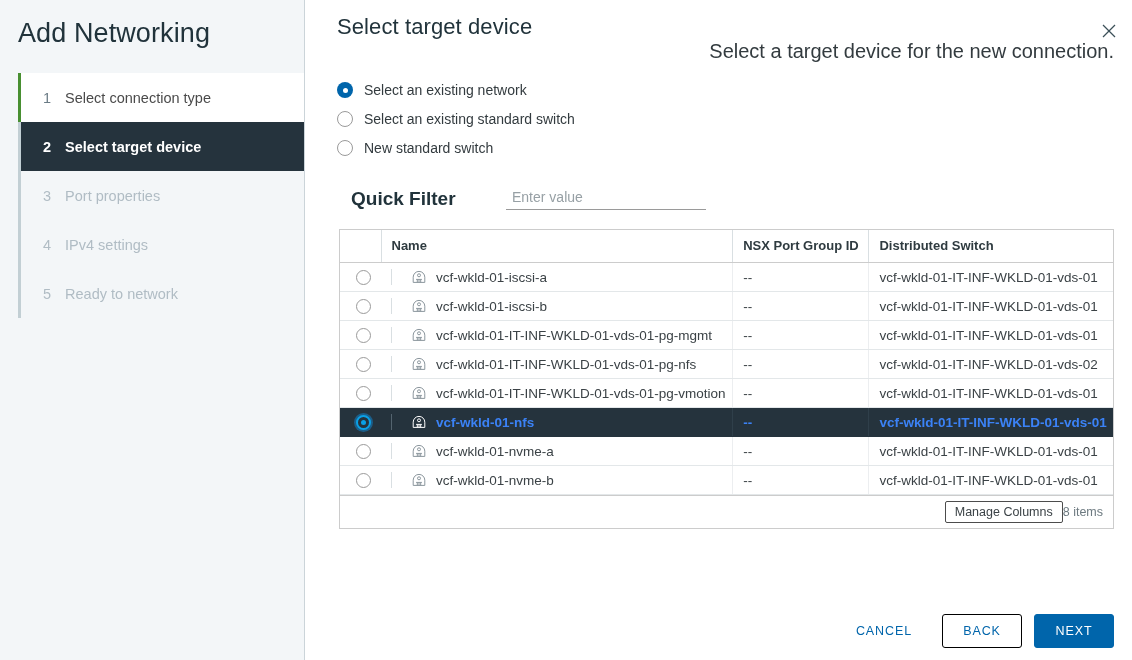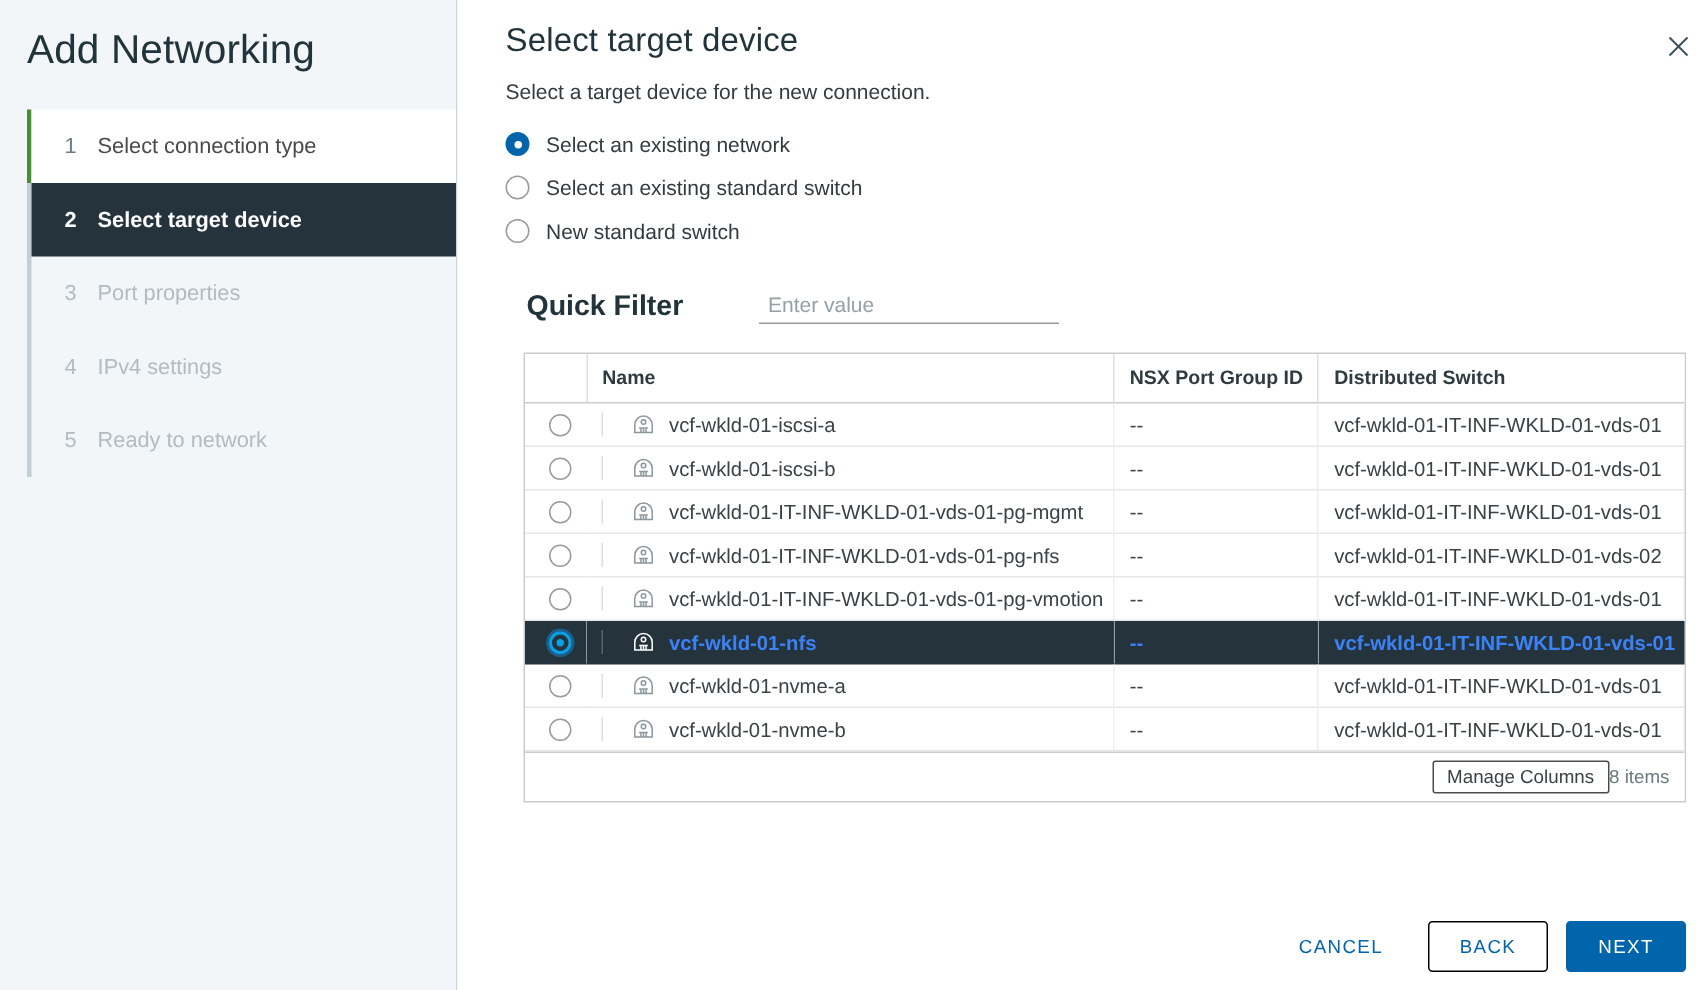--- a/index.html
+++ b/index.html
@@ -89,23 +89,23 @@
     color: #3c5059;
   }
   #page-title {
     font-size: 22px;
     color: #21333b;
     font-weight: 400;
     padding-top: 14px;
     letter-spacing: .1px;
   }
   #page-subtitle {
-    font-size: 14px;
+    font-size: 20px;
     color: #333b3f;
-    margin-top: 13px;
+    text-align: right;
   }
 
   .radio-row {
     display: flex;
     align-items: center;
     margin-top: 13px;
     gap: 11px;
     cursor: pointer;
   }
   .radio-row:first-of-type { margin-top: 19px; }
@@ -154,21 +154,21 @@
     font-family: "Liberation Sans", sans-serif;
     color: #333;
     padding: 2px 2px 4px 6px;
     background: transparent;
   }
   #filter-input::placeholder { color: #97a0a5; }
 
   
   #table-wrap {
     margin-top: 19px;
-    margin-left: 12px;
+    margin-left: 2px;
     width: 775px;
     border: 1px solid #cccccc;
     background: #fff;
   }
   table.grid {
     width: 100%;
     border-collapse: collapse;
     table-layout: fixed;
     font-size: 13.5px;
   }

